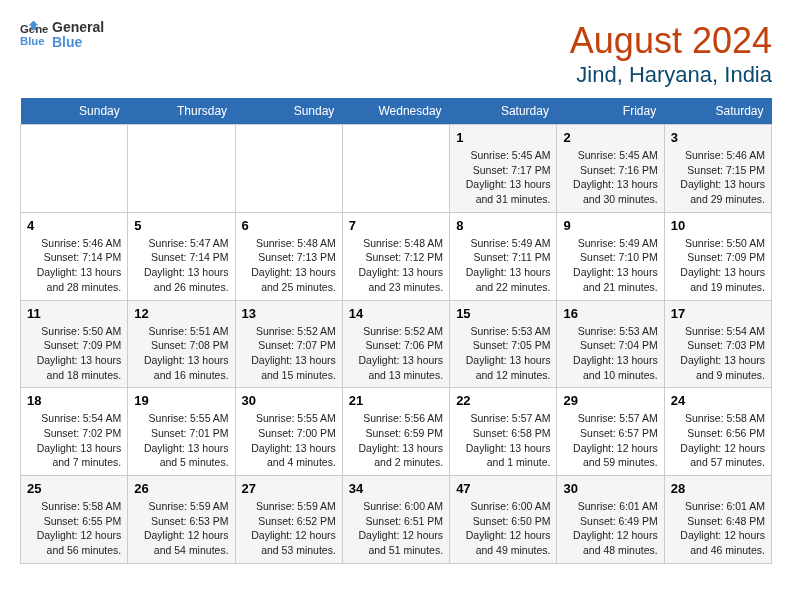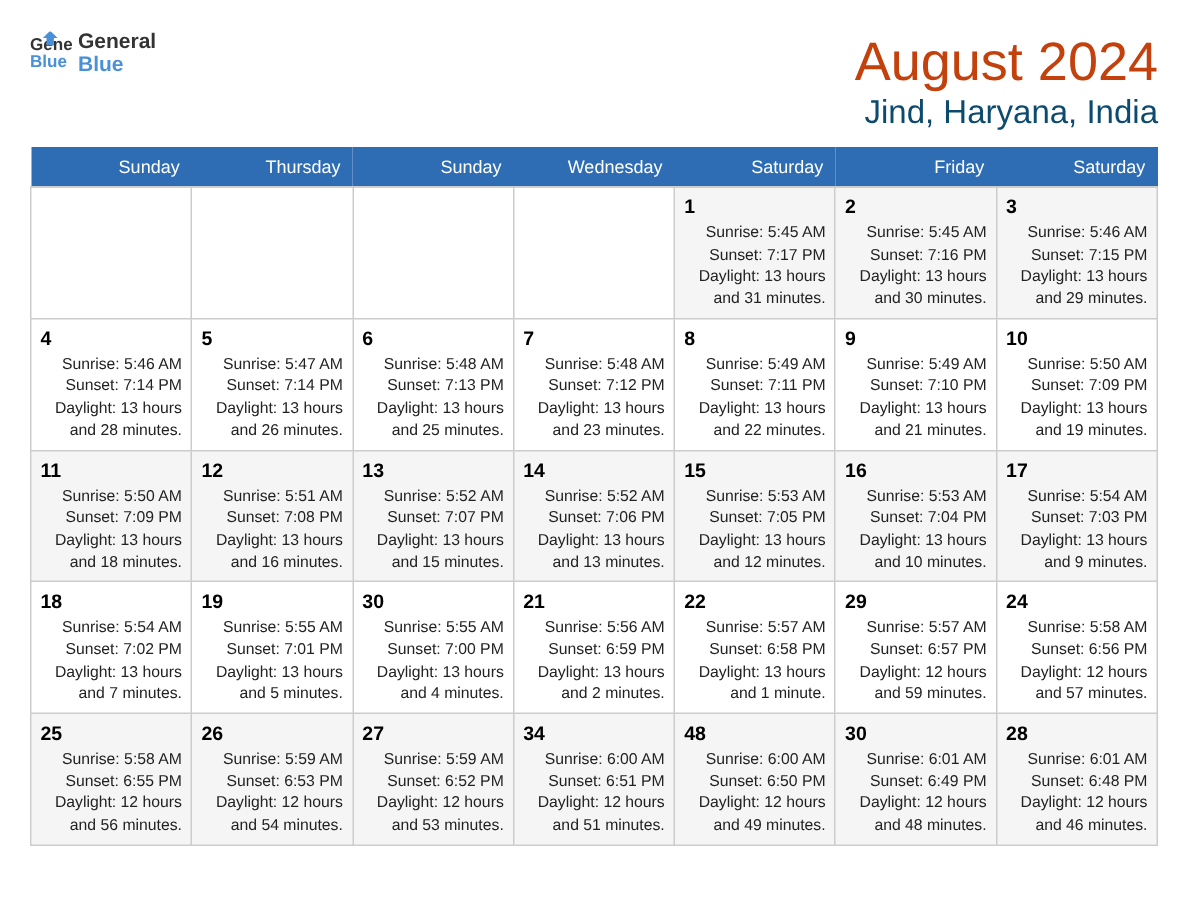--- a/index.html
+++ b/index.html
@@ -314,21 +314,21 @@
 and 53 minutes.</div>
         </td>
         <td>
           <span class="day-num">34</span>
           <div class="day-info" style="white-space: pre-line;">Sunrise: 6:00 AM
 Sunset: 6:51 PM
 Daylight: 12 hours
 and 51 minutes.</div>
         </td>
         <td>
-          <span class="day-num">48</span>
+          <span class="day-num">47</span>
           <div class="day-info" style="white-space: pre-line;">Sunrise: 6:00 AM
 Sunset: 6:50 PM
 Daylight: 12 hours
 and 49 minutes.</div>
         </td>
         <td>
           <span class="day-num">30</span>
           <div class="day-info" style="white-space: pre-line;">Sunrise: 6:01 AM
 Sunset: 6:49 PM
 Daylight: 12 hours

